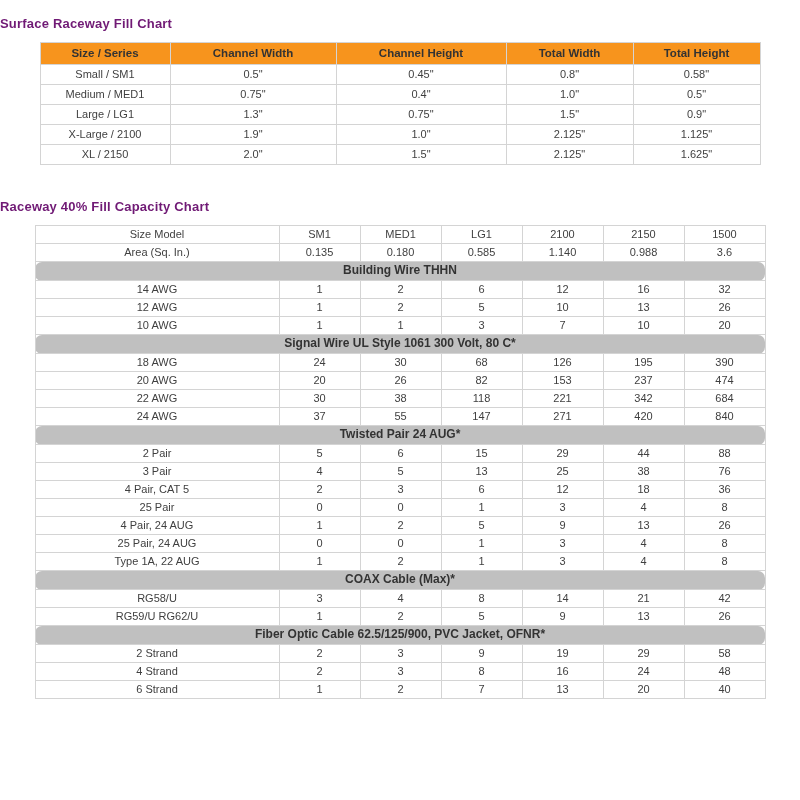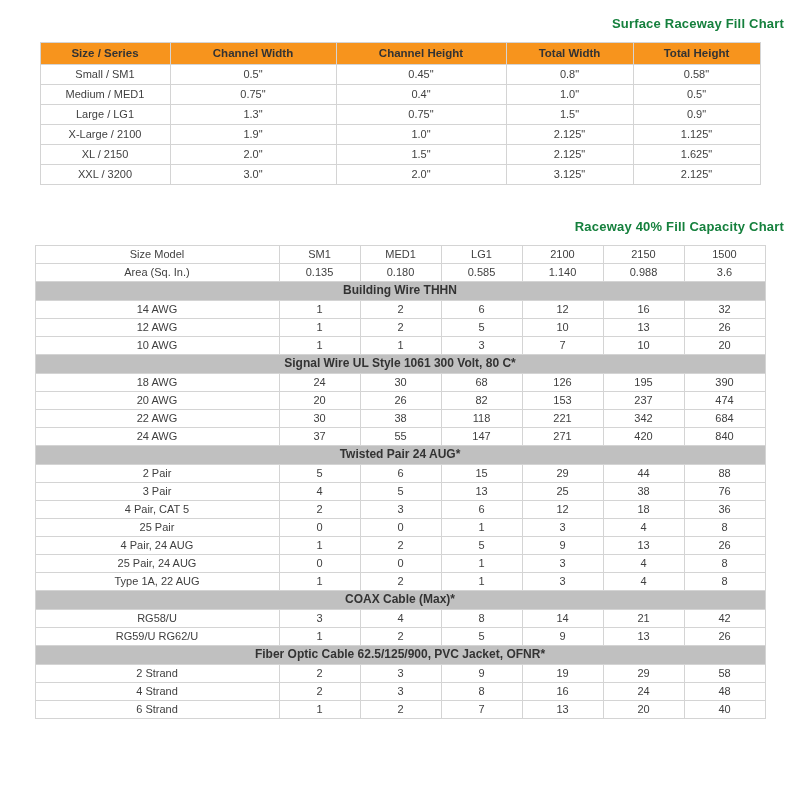--- a/index.html
+++ b/index.html
@@ -13,25 +13,25 @@
     -webkit-font-smoothing: antialiased;
   }
   .page {
     width: 800px;
     height: 800px;
     box-sizing: border-box;
     padding-top: 16px;
     overflow: hidden;
   }
   .chart-title {
-    text-align: right;
+    text-align: left;
     font-size: 13px;
     font-weight: bold;
-    color: #15803d;
-    margin: 0 16px 7px 0;
+    color: #701a75;
+    margin: 0 8px 7px 0;
     letter-spacing: 0.2px;
   }
   table {
     border-collapse: collapse;
     margin: 11px auto;
     table-layout: fixed;
   }
   #fill-chart { width: 720px; }
   #capacity-chart { width: 730px; }
   th, td {
@@ -52,20 +52,21 @@
     height: 21px;
     border-color: #d4d4d4;
   }
   #capacity-chart td { height: 17px; }
   #capacity-chart td.section {
     background: #c0c0c0;
     color: #333333;
     font-weight: bold;
     font-size: 12px;
     height: 18px;
+    border-radius: 7px;
   }
   .second-block { margin-top: 34px; }
 </style>
 </head>
 <body>
 
 <div class="page">
 
   <div class="chart-title">Surface Raceway Fill Chart</div>
 
@@ -115,27 +116,20 @@
           <td>2.125"</td>
           <td>1.125"</td>
         </tr>
         <tr>
           <td>XL / 2150</td>
           <td>2.0"</td>
           <td>1.5"</td>
           <td>2.125"</td>
           <td>1.625"</td>
         </tr>
-        <tr>
-          <td>XXL / 3200</td>
-          <td>3.0"</td>
-          <td>2.0"</td>
-          <td>3.125"</td>
-          <td>2.125"</td>
-        </tr>
       </tbody>
   </table>
 
   <div class="second-block">
     <div class="chart-title">Raceway 40% Fill Capacity Chart</div>
 
     <table id="capacity-chart">
       <colgroup>
         <col style="width:244px">
         <col style="width:81px">

